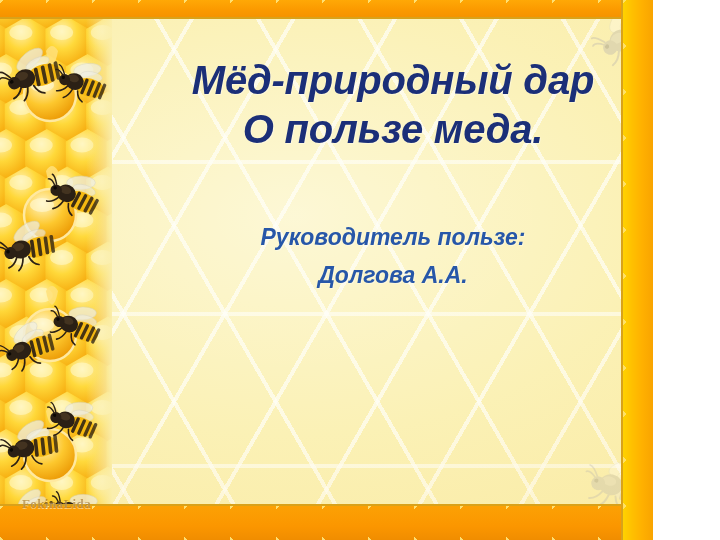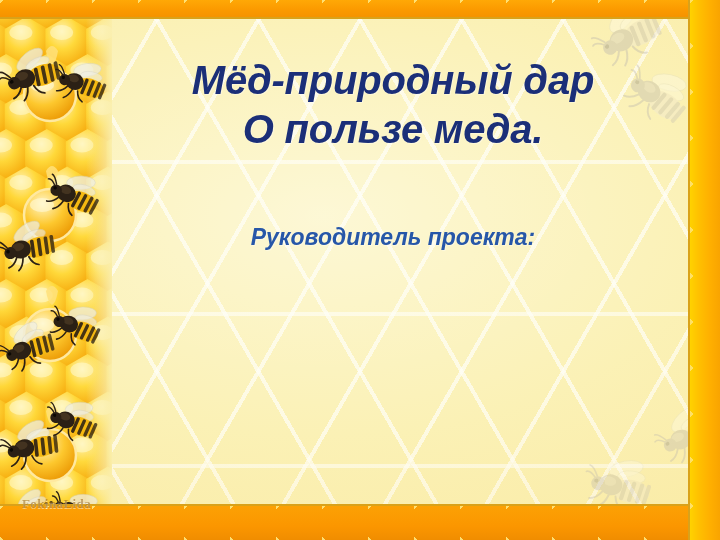--- a/index.html
+++ b/index.html
@@ -5,21 +5,21 @@
   html, body {
     margin: 0; padding: 0;
     background: #ffffff;
   }
   body {
     font-family: "Liberation Sans", sans-serif;
   }
 
   #slide {
     position: relative;
-    width: 720px;
+    width: 653px;
     height: 540px;
     overflow: hidden;
     background: #e5e5e5;
   }
 
   
   .hex-field {
     position: absolute;
     inset: 0;
     background-color: #FAEFAF;
@@ -622,19 +622,20 @@
 
   <div class="strip strip-right"></div>
   <div class="zig   zig-right"></div>
   <div class="hair  hair-right"></div>
 
   <div class="text-wrap">
     <div class="title">Мёд-природный дар
 О пользе меда.</div>
 
     <div class="subtitle">
-      <span class="ln">Руководитель проекта:</span>
+      <span class="ln">Руководитель пользе:</span>
+      <span class="ln">Долгова А.А.</span>
     </div>
   </div>
 
   <div class="watermark">FokinaLida</div>
 
 </div>
 
 </body></html>

